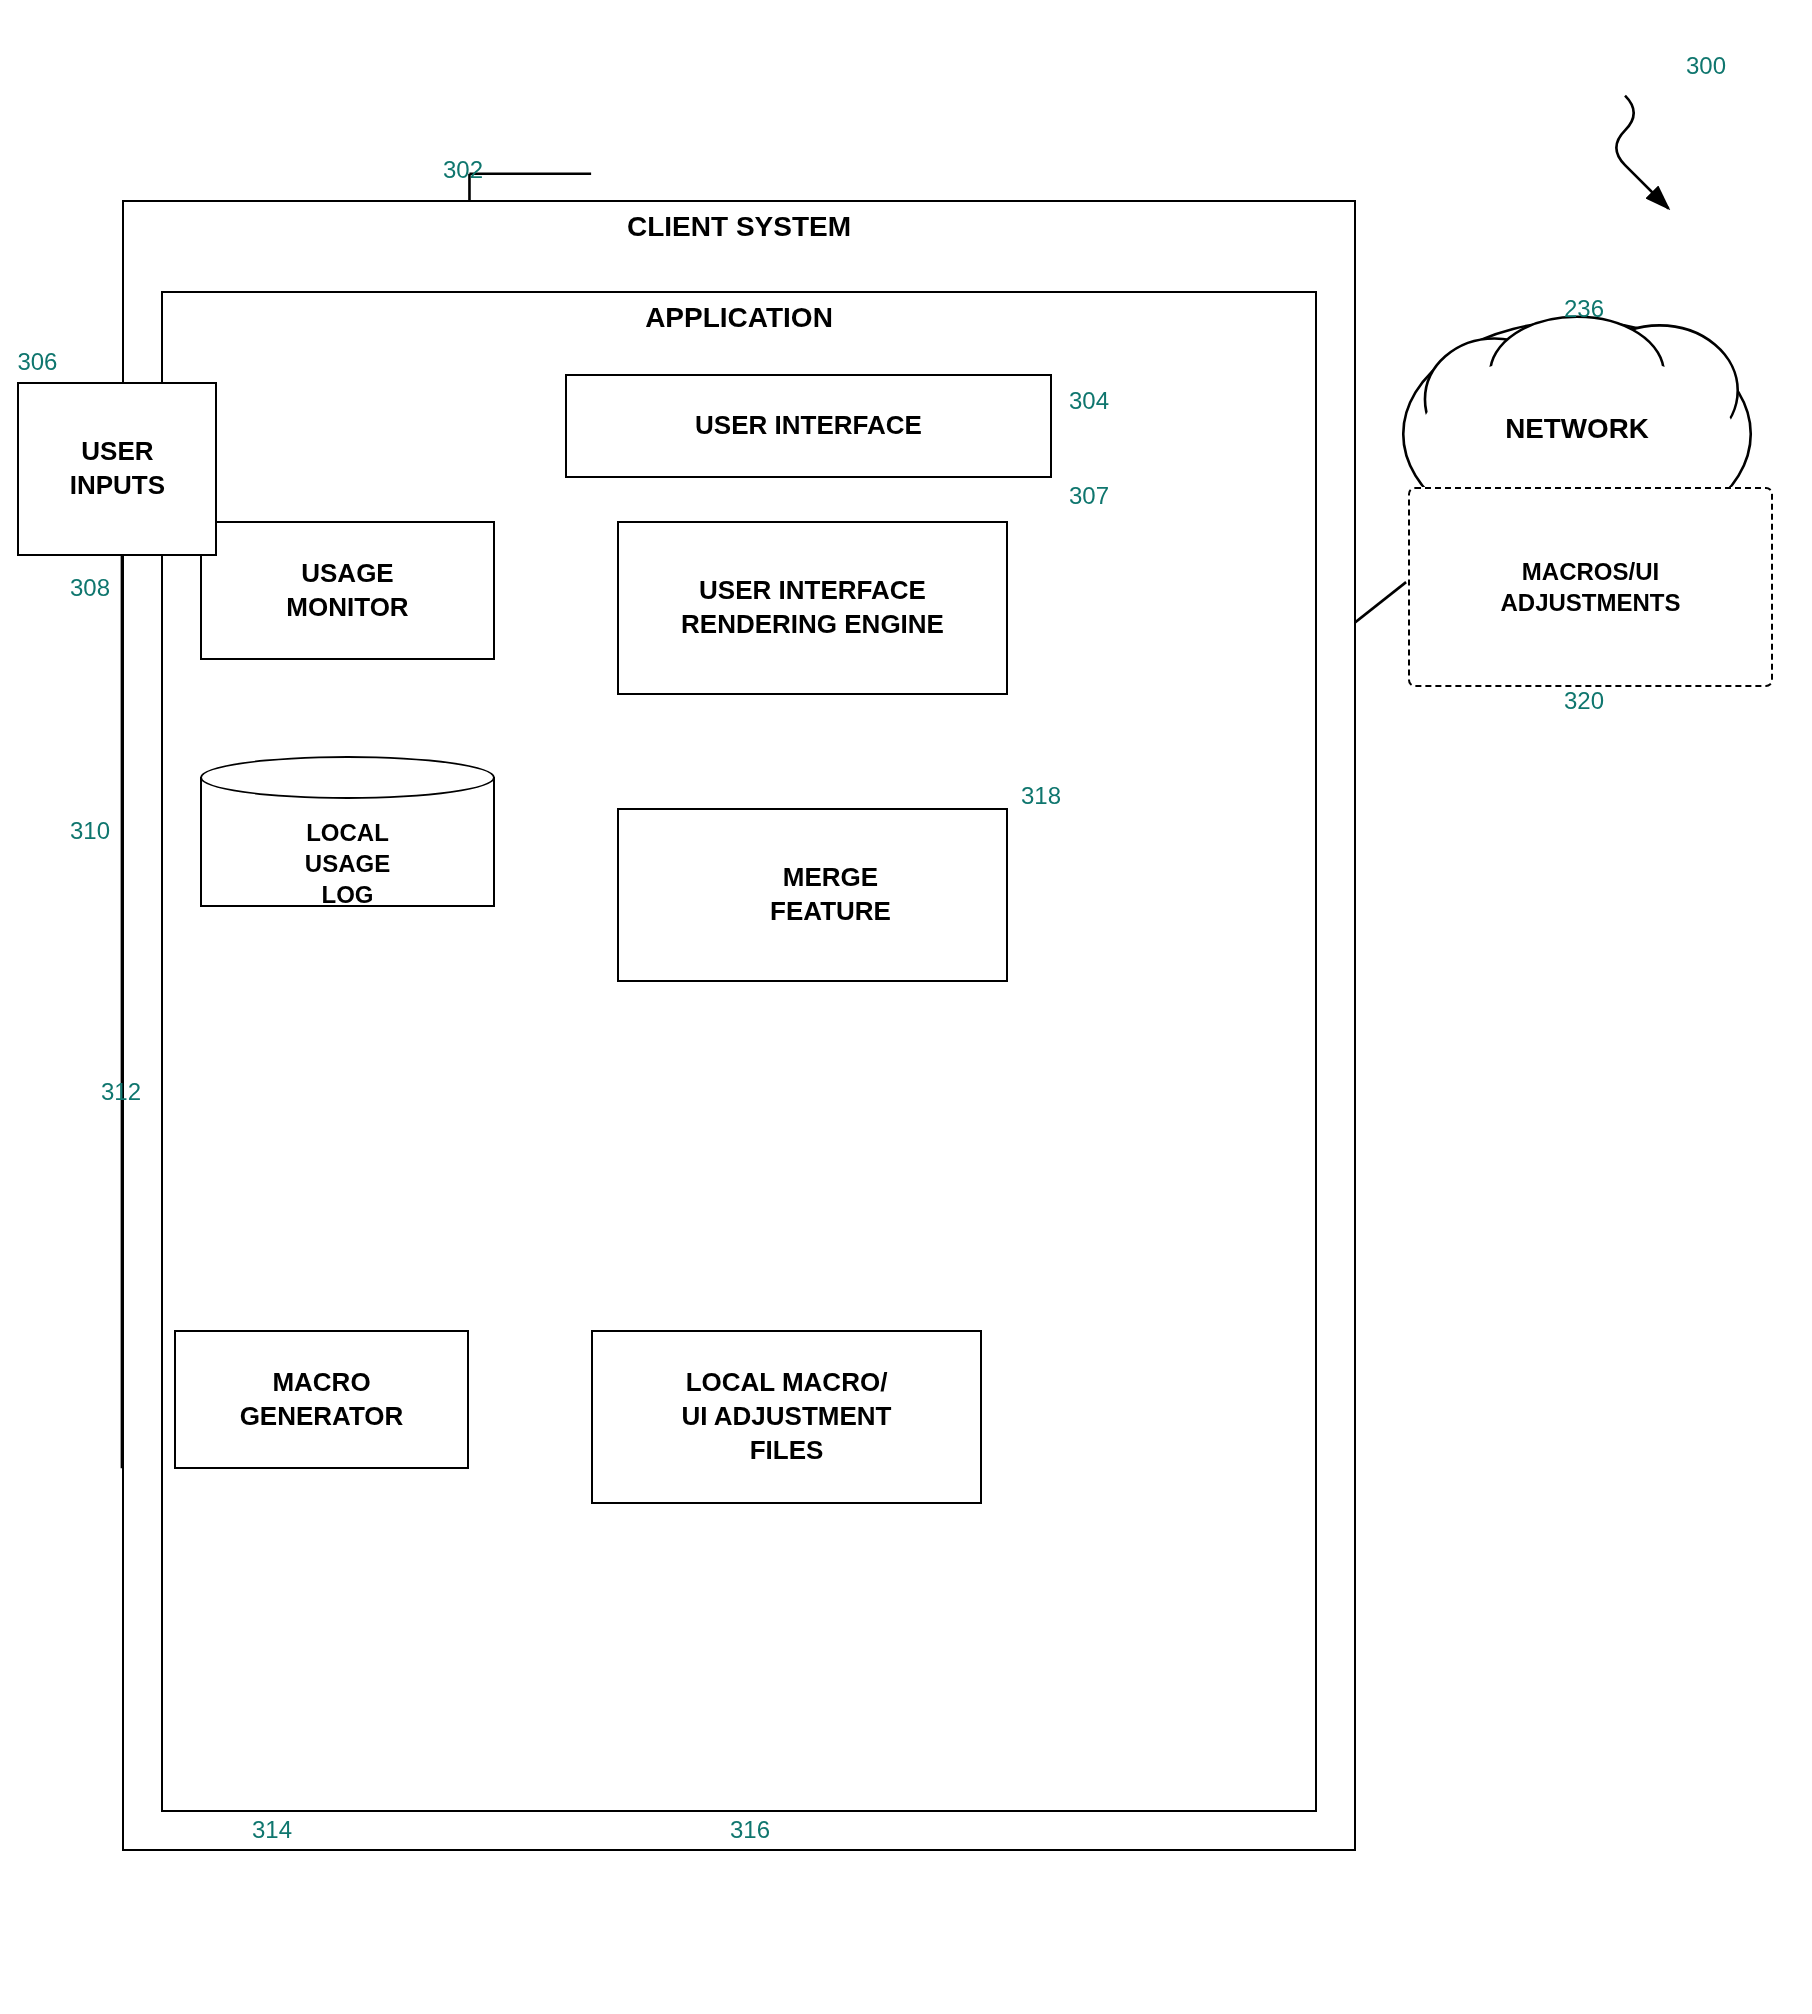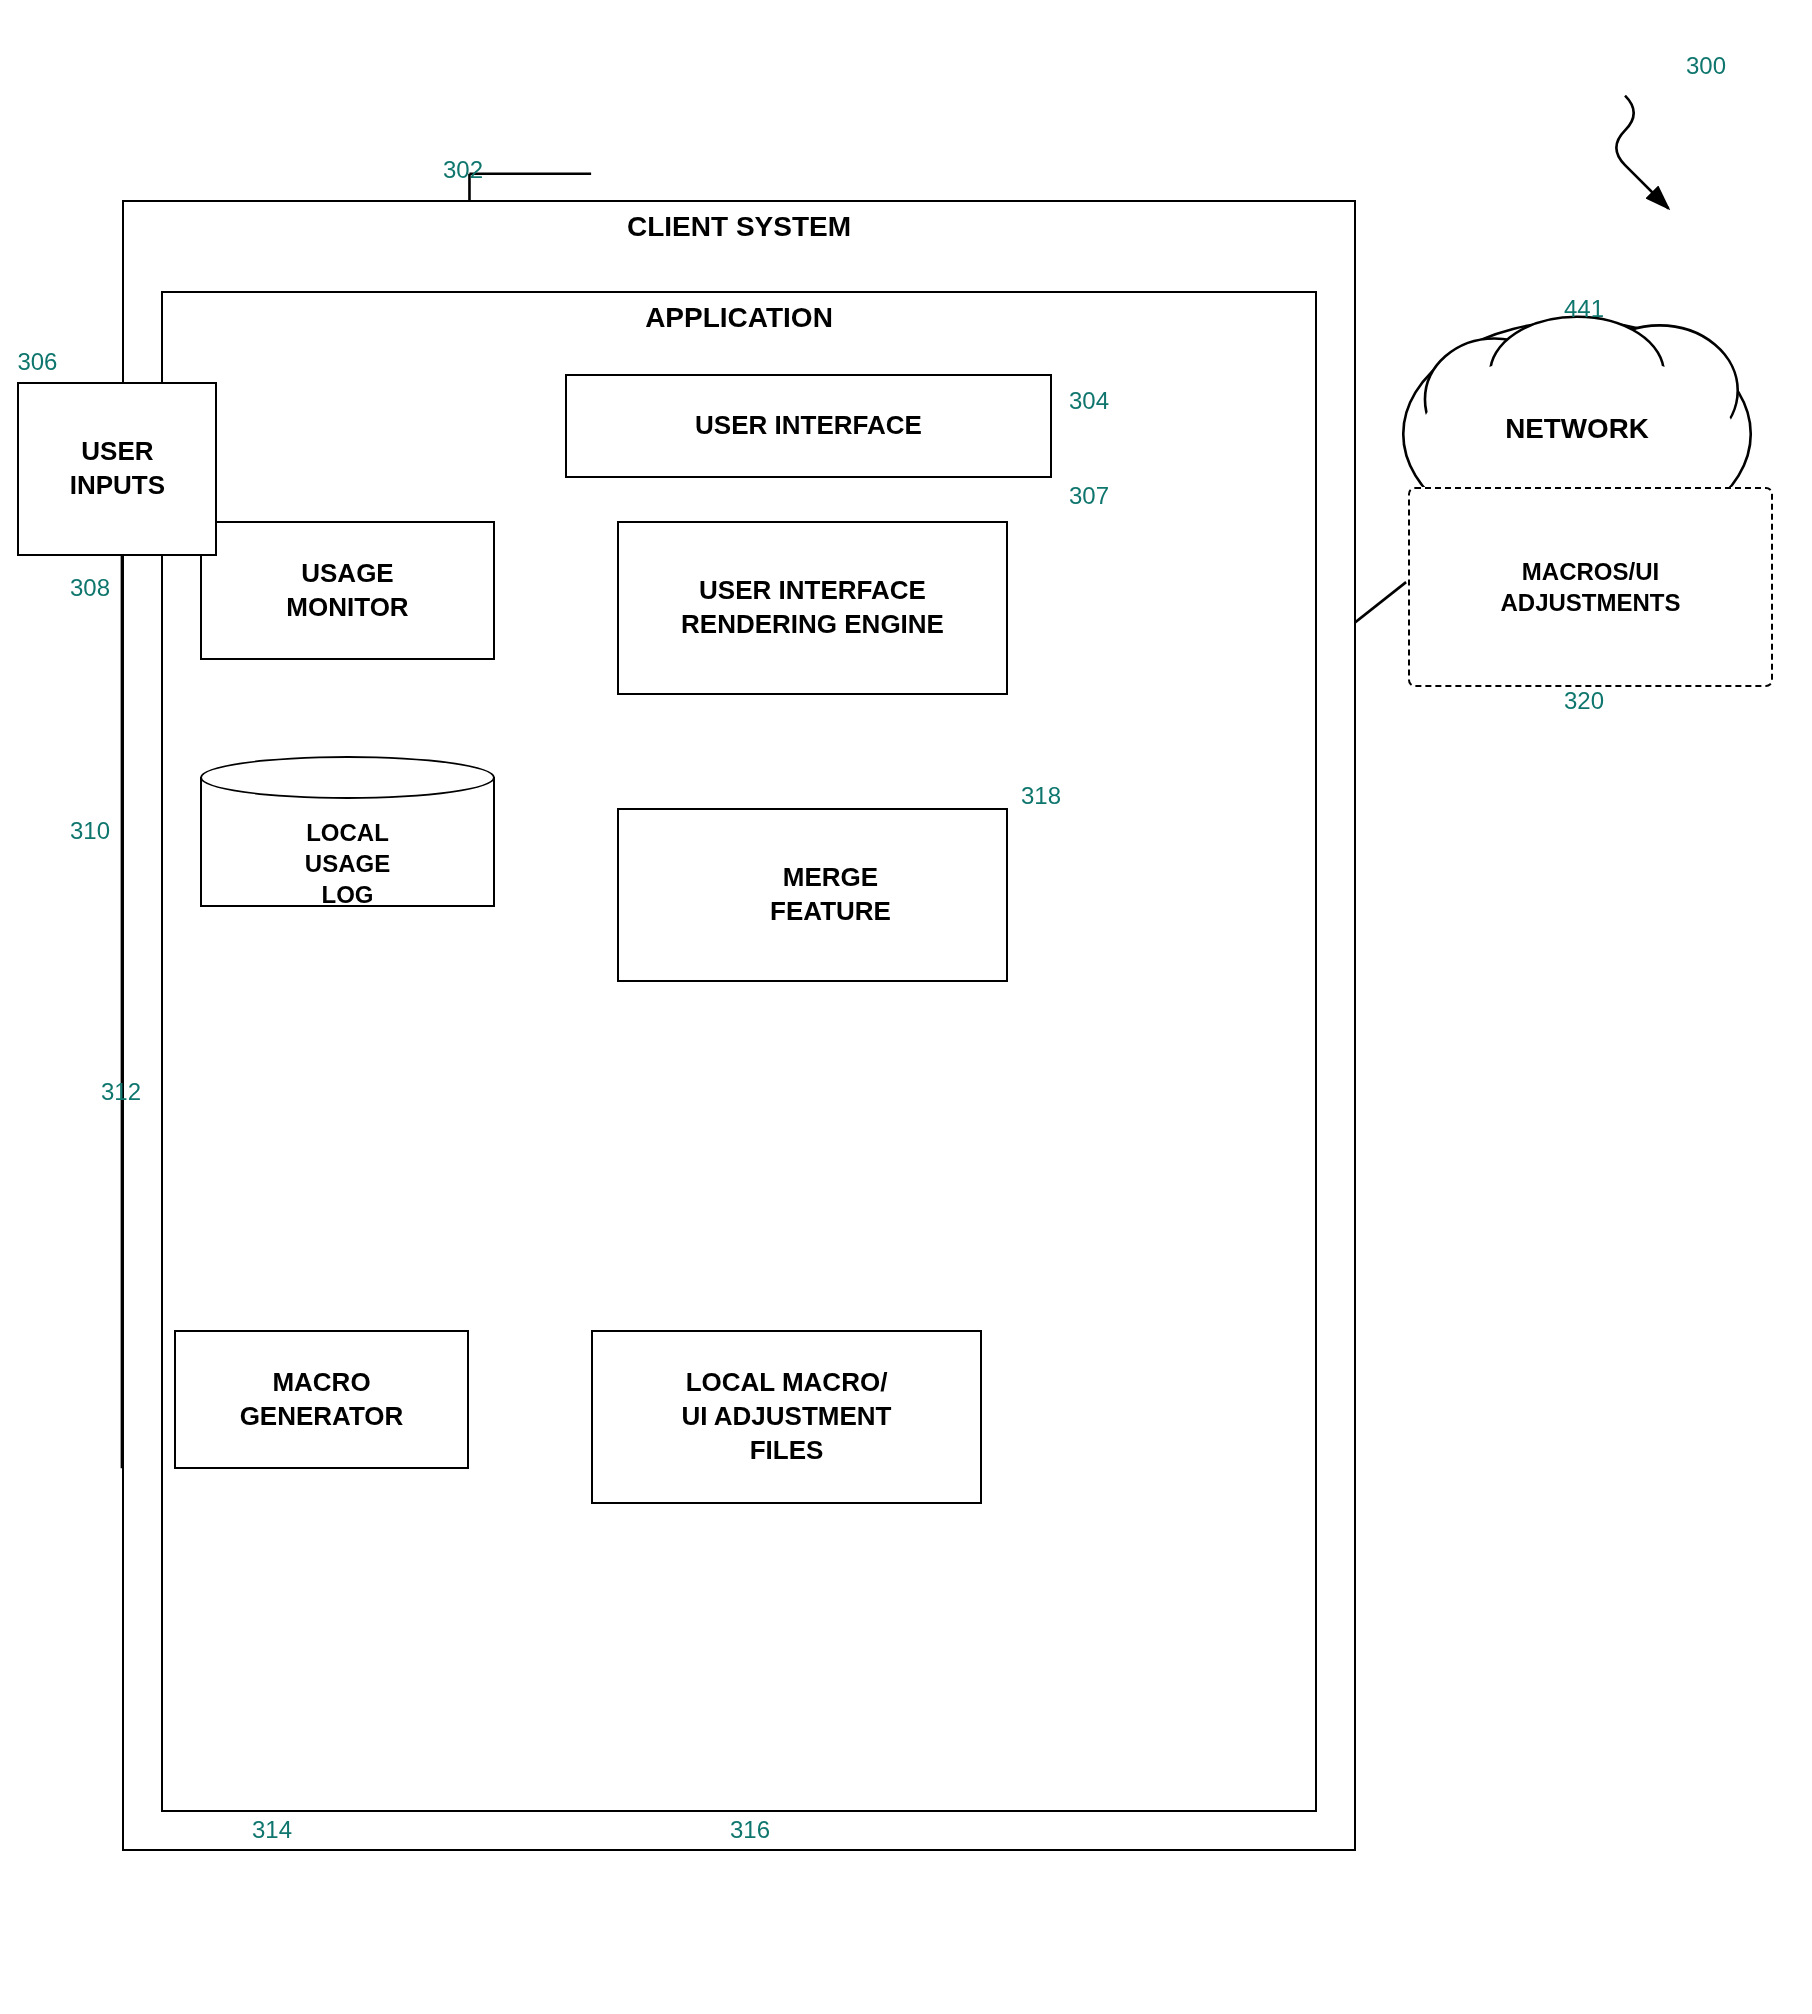--- a/index.html
+++ b/index.html
@@ -283,21 +283,21 @@
 
     <ellipse cx="215" cy="160" rx="200" ry="130" fill="white" stroke="#000" stroke-width="3"></ellipse>
     <ellipse cx="120" cy="120" rx="80" ry="70" fill="white" stroke="#000" stroke-width="3"></ellipse>
     <ellipse cx="310" cy="110" rx="90" ry="75" fill="white" stroke="#000" stroke-width="3"></ellipse>
     <ellipse cx="215" cy="90" rx="100" ry="65" fill="white" stroke="#000" stroke-width="3"></ellipse>
 
     <ellipse cx="215" cy="175" rx="185" ry="110" fill="white" stroke="none"></ellipse>
     <text x="215" y="165" text-anchor="middle" font-size="32" font-weight="bold" font-family="Arial">NETWORK</text>
   </svg>
 
-  <span class="ref-number" style="left:1564px; top:295px;">441</span>
+  <span class="ref-number" style="left:1564px; top:295px;">236</span>
 
   <div id="macros-ui">
     <span style="white-space:pre-line;">MACROS/UI
 ADJUSTMENTS</span>
   </div>
 
   <span class="ref-number" style="left:1564px; top:687px;">320</span>
 
 </div>
 

